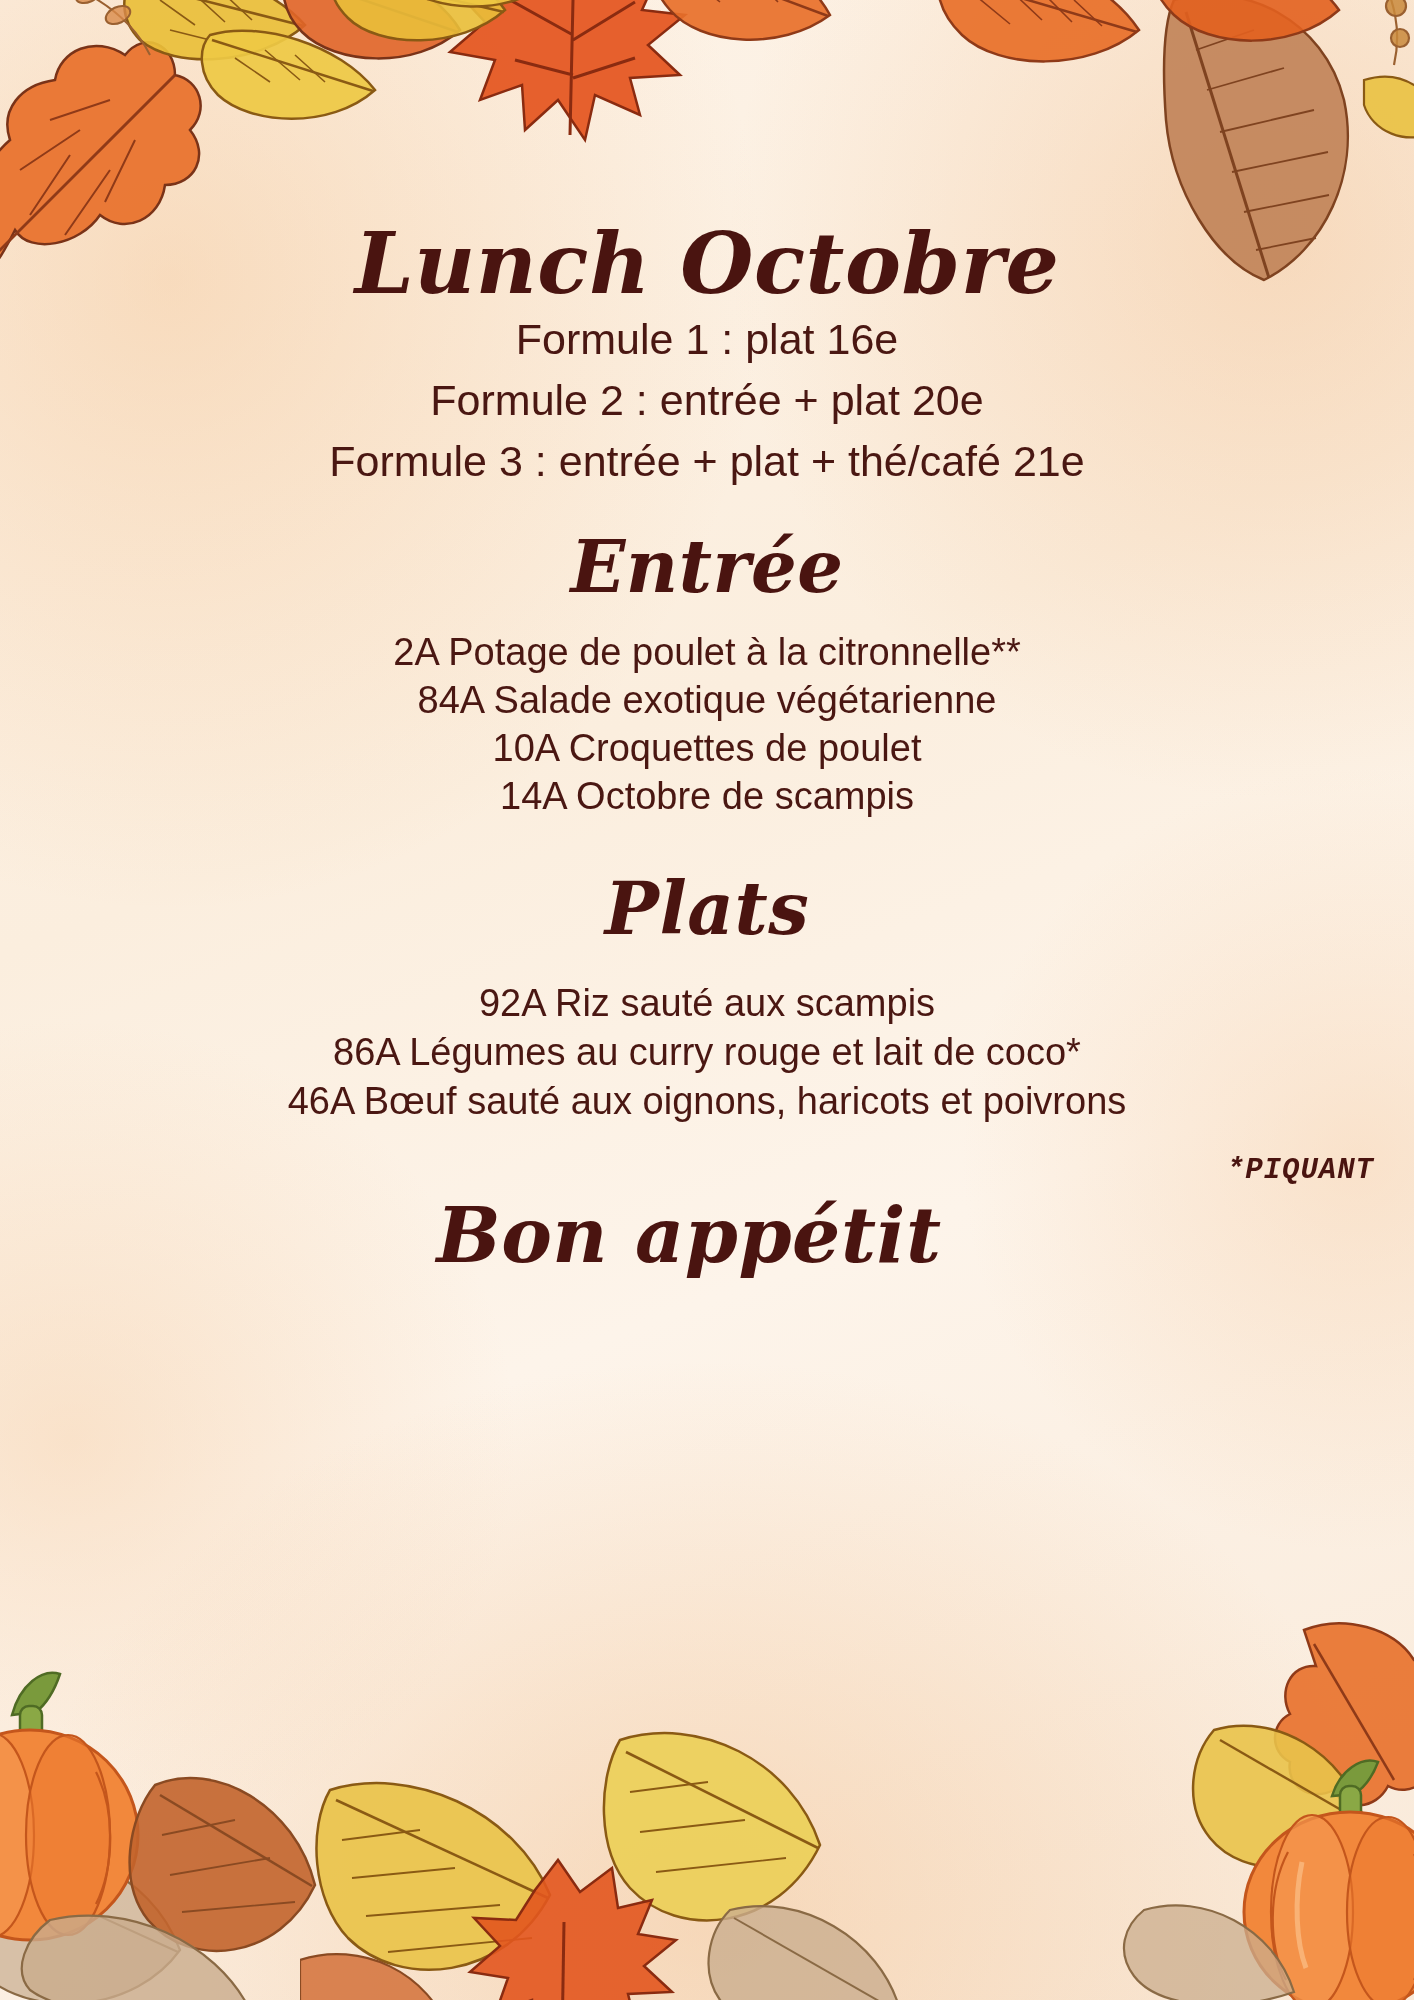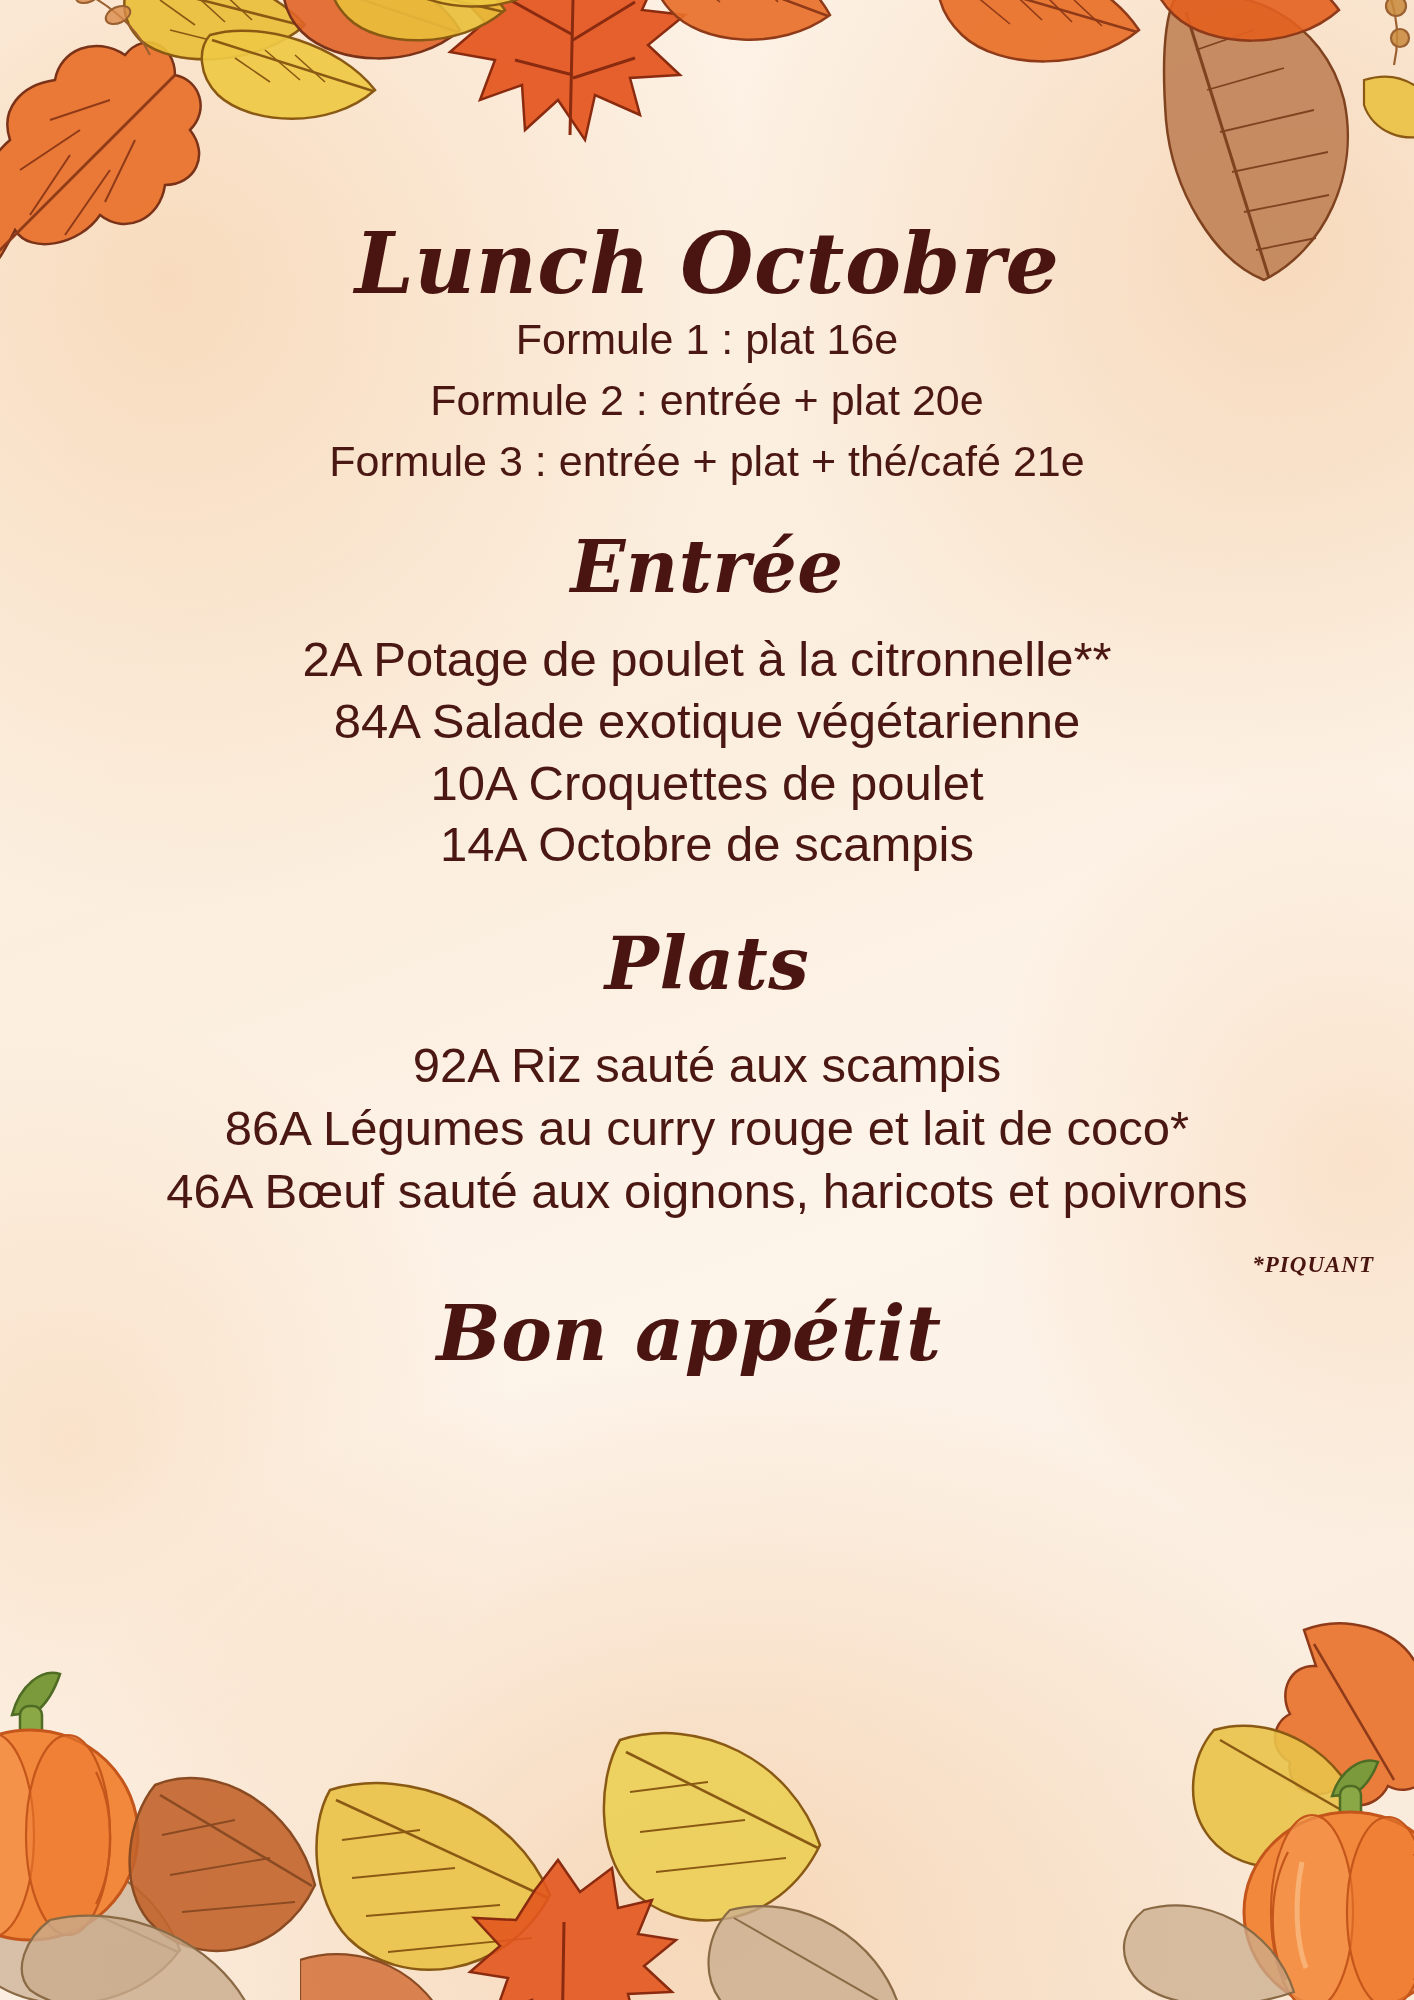--- a/index.html
+++ b/index.html
@@ -77,21 +77,21 @@
     line-height: 1.0;
     margin-top: 42px;
     margin-bottom: 26px;
   }
   .section-head.plats {
     margin-top: 52px;
     margin-bottom: 34px;
   }
 
   .items {
-    font-size: 49px;
+    font-size: 38px;
     line-height: 1.26;
     color: #4a1712;
   }
   .items div { margin: 0; }
 
   .items.plats { line-height: 1.29; }
 
   .footer-row {
     position: relative;
     margin-top: 36px;
@@ -104,24 +104,24 @@
     position: absolute;
     left: 0; right: 0;
     top: 36px;
     transform: translateX(-18px);
   }
 
   .piquant {
     position: absolute;
     right: 40px;
     top: -8px;
-    font-family: Liberation Serif, serif;
+    font-family: Liberation Mono, monospace;
     font-style: italic;
     font-weight: bold;
-    font-size: 23px;
+    font-size: 29px;
     letter-spacing: 1px;
     color: #4a1410;
   }
 </style>
 </head>
 <body>
 
 <div class="poster">
 
   <div class="deco deco-top-left">

